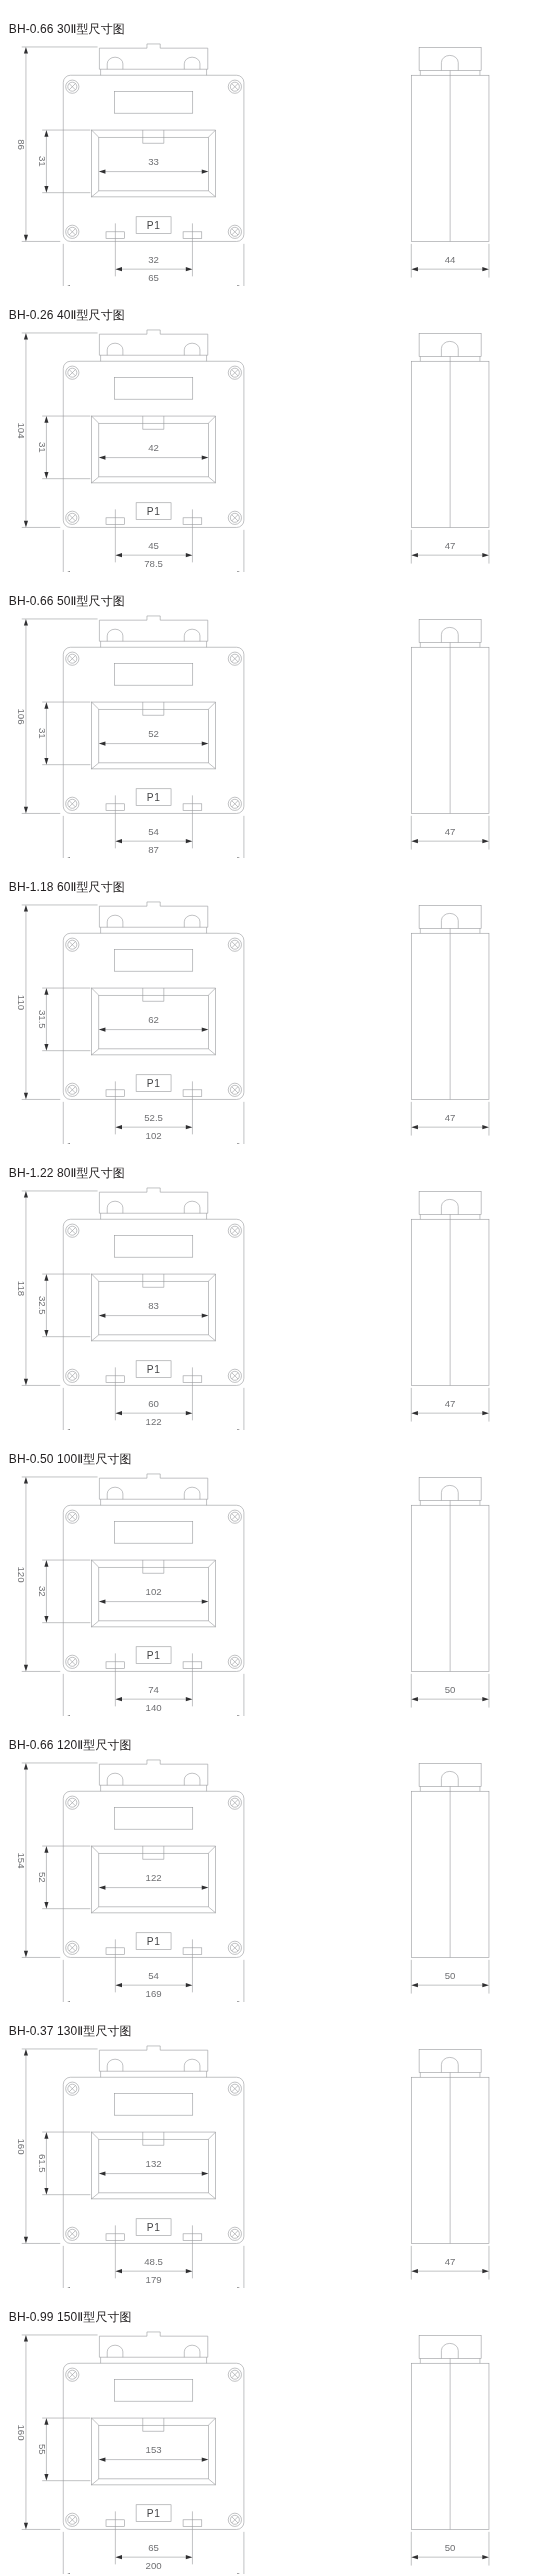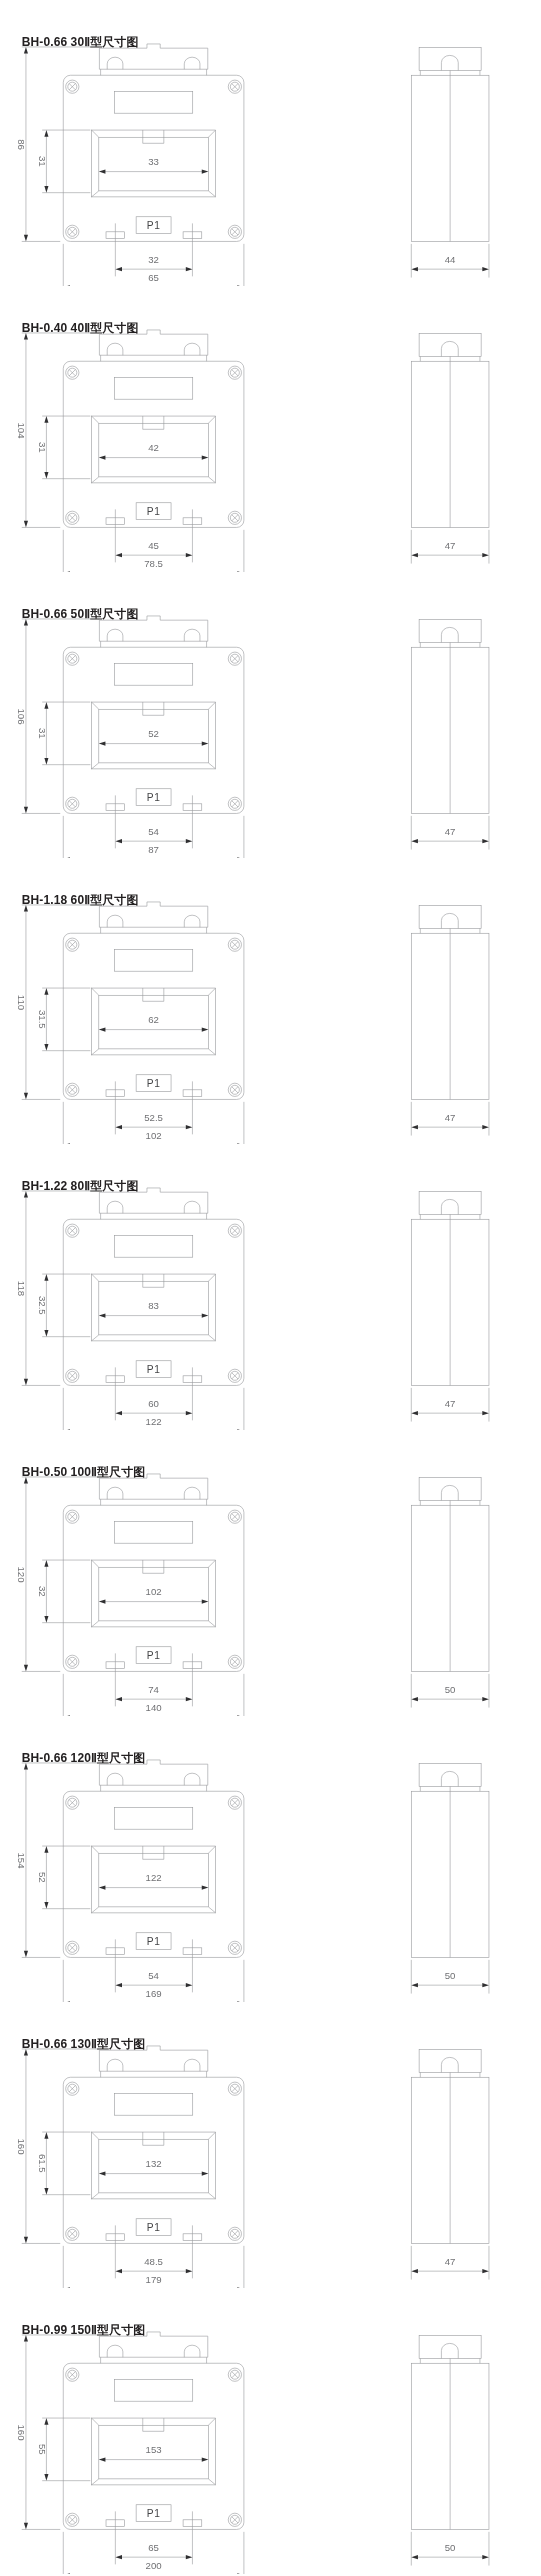--- a/index.html
+++ b/index.html
@@ -1,22 +1,22 @@
 <!DOCTYPE html>
 <html style="font-size:9.6px"><head>
 <meta charset="utf-8">
 <style>
   html,body{margin:0;padding:0;background:#ffffff;}
   body{width:542px;font-family:"Liberation Sans",sans-serif;}
   #app{width:542px;}
   .sec{position:relative;width:542px;height:286px;background:#ffffff;}
   .sec-title{
-    position:absolute;left:4.8px;top:17px;margin:17px;
+    position:absolute;left:4.8px;top:17px;margin:4px;
     font-family:"Liberation Sans",sans-serif;
-    font-size:12px;font-weight:bold;color:#232021;letter-spacing:0.1px;
+    font-size:12px;font-weight:normal;color:#232021;letter-spacing:0.1px;
   }
   .drawing{position:absolute;left:0;top:0;}
   .drawing line,.drawing path,.drawing rect,.drawing circle{
     fill:none;stroke:#97999c;stroke-width:1;
   }
   .drawing polygon{fill:#303032;stroke:none;}
   .drawing text{
     font-family:"Liberation Sans",sans-serif;
     font-size:16px;fill:#707174;text-anchor:middle;stroke:none;
   }
@@ -148,21 +148,21 @@
         <text x="30" y="240" transform="rotate(90 30 240)">86</text>
         <text x="255" y="381" class="p1">P1</text>
         <text x="255" y="436">32</text>
         <text x="255" y="466">65</text>
         <text x="747.5" y="436">44</text>
       </g>
     </svg>
   </section>
 
   <section class="sec">
-    <h2 class="sec-title">BH-0.40 40Ⅱ型尺寸图</h2>
+    <h2 class="sec-title">BH-0.26 40Ⅱ型尺寸图</h2>
     <svg class="drawing" width="542" height="286" viewBox="0 0 900 475">
 
       <g>
 
         <g>
           <path d="M165 115 V80 H244 V73 H266 V80 H345 V115"></path>
           <line x1="165" y1="115" x2="345" y2="115"></line>
           <line x1="167" y1="115" x2="167" y2="125"></line>
           <line x1="343" y1="115" x2="343" y2="125"></line>
           <path d="M178 115 V106 A13 11 0 0 1 204 106 V115"></path>
@@ -916,21 +916,21 @@
         <text x="30" y="240" transform="rotate(90 30 240)">154</text>
         <text x="255" y="381" class="p1">P1</text>
         <text x="255" y="436">54</text>
         <text x="255" y="466">169</text>
         <text x="747.5" y="436">50</text>
       </g>
     </svg>
   </section>
 
   <section class="sec">
-    <h2 class="sec-title">BH-0.66 130Ⅱ型尺寸图</h2>
+    <h2 class="sec-title">BH-0.37 130Ⅱ型尺寸图</h2>
     <svg class="drawing" width="542" height="286" viewBox="0 0 900 475">
 
       <g>
 
         <g>
           <path d="M165 115 V80 H244 V73 H266 V80 H345 V115"></path>
           <line x1="165" y1="115" x2="345" y2="115"></line>
           <line x1="167" y1="115" x2="167" y2="125"></line>
           <line x1="343" y1="115" x2="343" y2="125"></line>
           <path d="M178 115 V106 A13 11 0 0 1 204 106 V115"></path>

